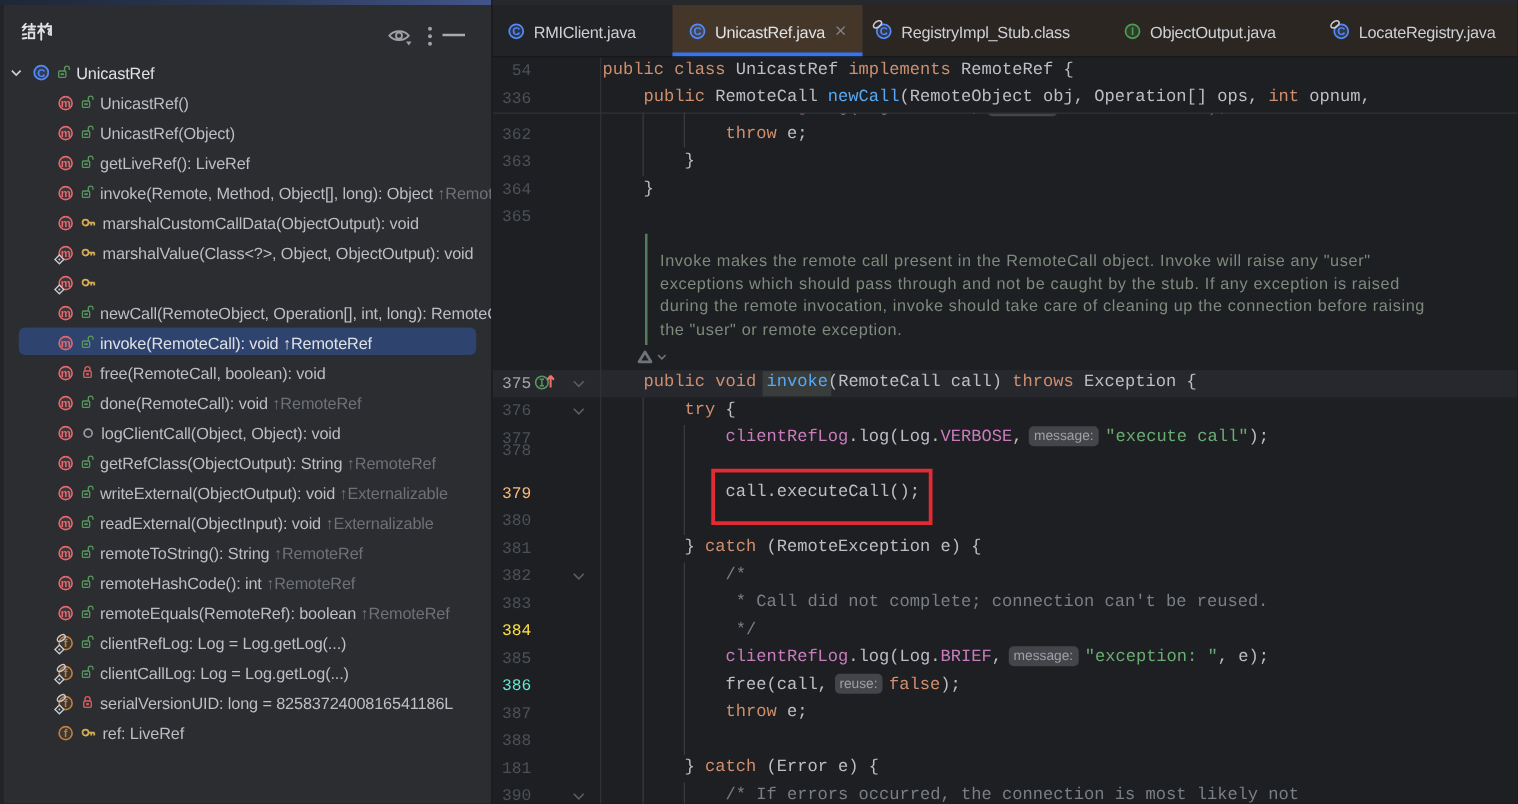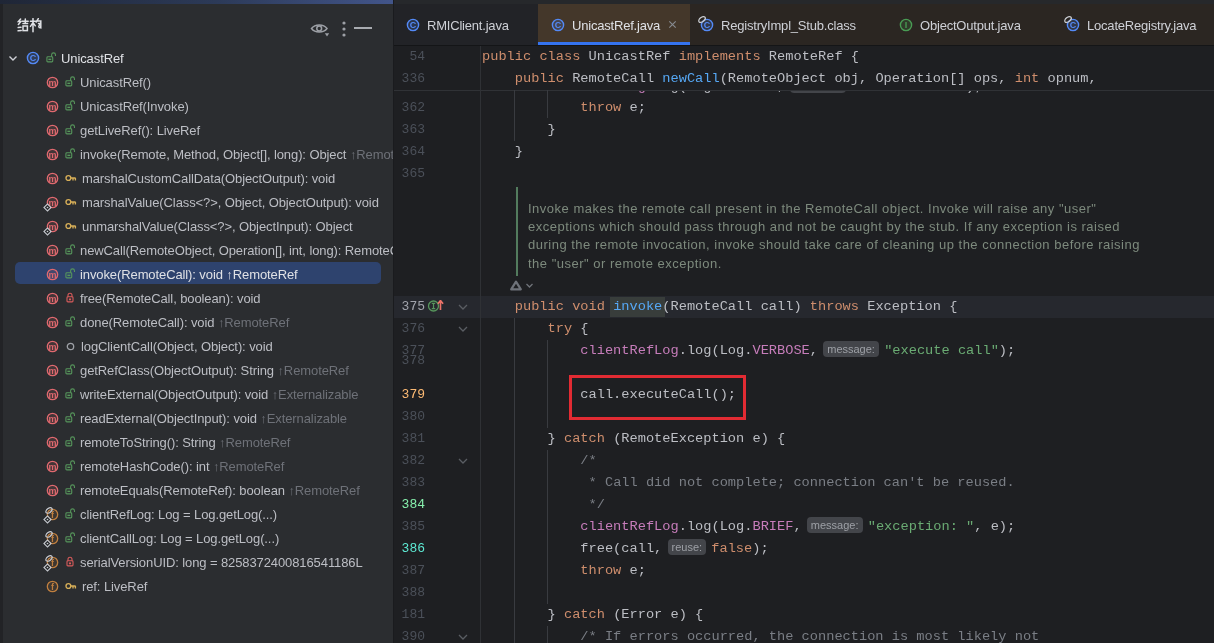--- a/index.html
+++ b/index.html
@@ -91,21 +91,21 @@
 <div class="row" style="left:46px;top:90px;color:#bcbec4">
       <svg width="13" height="13" viewBox="0 0 13 13" style="flex:none">
         <circle cx="6.5" cy="6.5" r="5.2" fill="rgba(224,105,111,0.13)" stroke="#e0696f" stroke-width="1.3"></circle>
         <text x="6.5" y="9.74" fill="#e0696f" font-size="9" text-anchor="middle" font-family="Liberation Sans" font-weight="bold">m</text>
       </svg>
       <svg width="10" height="12" viewBox="0 0 11 13" style="flex:none;margin-left:6px">
         <path d="M6.2 5.2 v-2.2 a2.1 2.1 0 0 1 4.2 0 v1.4" fill="none" stroke="#57965c" stroke-width="1.2"></path>
         <rect x="1" y="5.2" width="6.4" height="5.6" rx="1" fill="none" stroke="#57965c" stroke-width="1.2"></rect>
         <rect x="2.6" y="7.2" width="3.2" height="1.6" fill="#57965c"></rect>
       </svg>
-      <span class="txt">UnicastRef(Invoke)</span>
+      <span class="txt">UnicastRef(Object)</span>
     </div>
 <div class="row" style="left:46px;top:114px;color:#bcbec4">
       <svg width="13" height="13" viewBox="0 0 13 13" style="flex:none">
         <circle cx="6.5" cy="6.5" r="5.2" fill="rgba(224,105,111,0.13)" stroke="#e0696f" stroke-width="1.3"></circle>
         <text x="6.5" y="9.74" fill="#e0696f" font-size="9" text-anchor="middle" font-family="Liberation Sans" font-weight="bold">m</text>
       </svg>
       <svg width="10" height="12" viewBox="0 0 11 13" style="flex:none;margin-left:6px">
         <path d="M6.2 5.2 v-2.2 a2.1 2.1 0 0 1 4.2 0 v1.4" fill="none" stroke="#57965c" stroke-width="1.2"></path>
         <rect x="1" y="5.2" width="6.4" height="5.6" rx="1" fill="none" stroke="#57965c" stroke-width="1.2"></rect>
         <rect x="2.6" y="7.2" width="3.2" height="1.6" fill="#57965c"></rect>
@@ -154,21 +154,20 @@
           <circle cx="6.5" cy="6.5" r="5.2" fill="rgba(224,105,111,0.13)" stroke="#e0696f" stroke-width="1.3"></circle>
           <text x="6.5" y="9.74" fill="#e0696f" font-size="9" text-anchor="middle" font-family="Liberation Sans" font-weight="bold">m</text>
         </svg><svg width="9" height="9" viewBox="0 0 9 9" style="position:absolute;left:-3px;top:7px">
           <rect x="2" y="2" width="5" height="5" transform="rotate(45 4.5 4.5)" fill="#2b2d30" stroke="#c9ccd2" stroke-width="1.1"></rect>
           <circle cx="4.5" cy="4.5" r="0.8" fill="#c9ccd2"></circle>
         </svg></span>
       <svg width="12" height="11" viewBox="0 0 12 11" style="flex:none;margin-left:6px">
         <circle cx="3.4" cy="5" r="2.4" fill="none" stroke="#d6ae58" stroke-width="1.4"></circle>
         <path d="M5.8 5 H10.6 M8 5 V7.4 M10.4 5 V7.4" stroke="#d6ae58" stroke-width="1.4" fill="none"></path>
       </svg>
-      <span class="txt">unmarshalValue(Class&lt;?&gt;, ObjectInput): Object</span>
     </div>
 <div class="row" style="left:46px;top:234px;color:#bcbec4">
       <svg width="13" height="13" viewBox="0 0 13 13" style="flex:none">
         <circle cx="6.5" cy="6.5" r="5.2" fill="rgba(224,105,111,0.13)" stroke="#e0696f" stroke-width="1.3"></circle>
         <text x="6.5" y="9.74" fill="#e0696f" font-size="9" text-anchor="middle" font-family="Liberation Sans" font-weight="bold">m</text>
       </svg>
       <svg width="10" height="12" viewBox="0 0 11 13" style="flex:none;margin-left:6px">
         <path d="M6.2 5.2 v-2.2 a2.1 2.1 0 0 1 4.2 0 v1.4" fill="none" stroke="#57965c" stroke-width="1.2"></path>
         <rect x="1" y="5.2" width="6.4" height="5.6" rx="1" fill="none" stroke="#57965c" stroke-width="1.2"></rect>
         <rect x="2.6" y="7.2" width="3.2" height="1.6" fill="#57965c"></rect>
@@ -445,21 +444,21 @@
 <div class="num" style="top:304px;color:#4b5059">378</div>
 <div class="num" style="top:338px;color:#fdba74">379</div>
 <div class="cl" style="top:338px;left:88.0px">&nbsp;&nbsp;&nbsp;&nbsp;&nbsp;&nbsp;&nbsp;&nbsp;&nbsp;&nbsp;&nbsp;&nbsp;call.executeCall();</div>
 <div class="num" style="top:360px;color:#4b5059">380</div>
 <div class="num" style="top:382px;color:#4b5059">381</div>
 <div class="cl" style="top:382px;left:88.0px">&nbsp;&nbsp;&nbsp;&nbsp;&nbsp;&nbsp;&nbsp;&nbsp;} <span class="kw">catch</span> (RemoteException e) {</div>
 <div class="num" style="top:404px;color:#4b5059">382</div>
 <div class="cl" style="top:404px;left:88.0px">&nbsp;&nbsp;&nbsp;&nbsp;&nbsp;&nbsp;&nbsp;&nbsp;&nbsp;&nbsp;&nbsp;&nbsp;<span class="cmt">/*</span></div>
 <div class="num" style="top:426px;color:#4b5059">383</div>
 <div class="cl" style="top:426px;left:88.0px">&nbsp;&nbsp;&nbsp;&nbsp;&nbsp;&nbsp;&nbsp;&nbsp;&nbsp;&nbsp;&nbsp;&nbsp;&nbsp;<span class="cmt">* Call did not complete; connection can't be reused.</span></div>
-<div class="num" style="top:448px;color:#86efac">384</div>
+<div class="num" style="top:448px;color:#fde047">384</div>
 <div class="cl" style="top:448px;left:88.0px">&nbsp;&nbsp;&nbsp;&nbsp;&nbsp;&nbsp;&nbsp;&nbsp;&nbsp;&nbsp;&nbsp;&nbsp;&nbsp;<span class="cmt">*/</span></div>
 <div class="num" style="top:470px;color:#4b5059">385</div>
 <div class="cl" style="top:470px;left:88.0px">&nbsp;&nbsp;&nbsp;&nbsp;&nbsp;&nbsp;&nbsp;&nbsp;&nbsp;&nbsp;&nbsp;&nbsp;<span class="fld">clientRefLog</span>.log(Log.<span class="fld">BRIEF</span>, <span class="chip">message:</span> <span class="str">"exception: "</span>, e);</div>
 <div class="num" style="top:492px;color:#5eead4">386</div>
 <div class="cl" style="top:492px;left:88.0px">&nbsp;&nbsp;&nbsp;&nbsp;&nbsp;&nbsp;&nbsp;&nbsp;&nbsp;&nbsp;&nbsp;&nbsp;free(call, <span class="chip">reuse:</span> <span class="kw">false</span>);</div>
 <div class="num" style="top:514px;color:#4b5059">387</div>
 <div class="cl" style="top:514px;left:88.0px">&nbsp;&nbsp;&nbsp;&nbsp;&nbsp;&nbsp;&nbsp;&nbsp;&nbsp;&nbsp;&nbsp;&nbsp;<span class="kw">throw</span> e;</div>
 <div class="num" style="top:536px;color:#4b5059">388</div>
 <div class="num" style="top:558px;color:#4b5059">181</div>
 <div class="cl" style="top:558px;left:88.0px">&nbsp;&nbsp;&nbsp;&nbsp;&nbsp;&nbsp;&nbsp;&nbsp;} <span class="kw">catch</span> (Error e) {</div>

